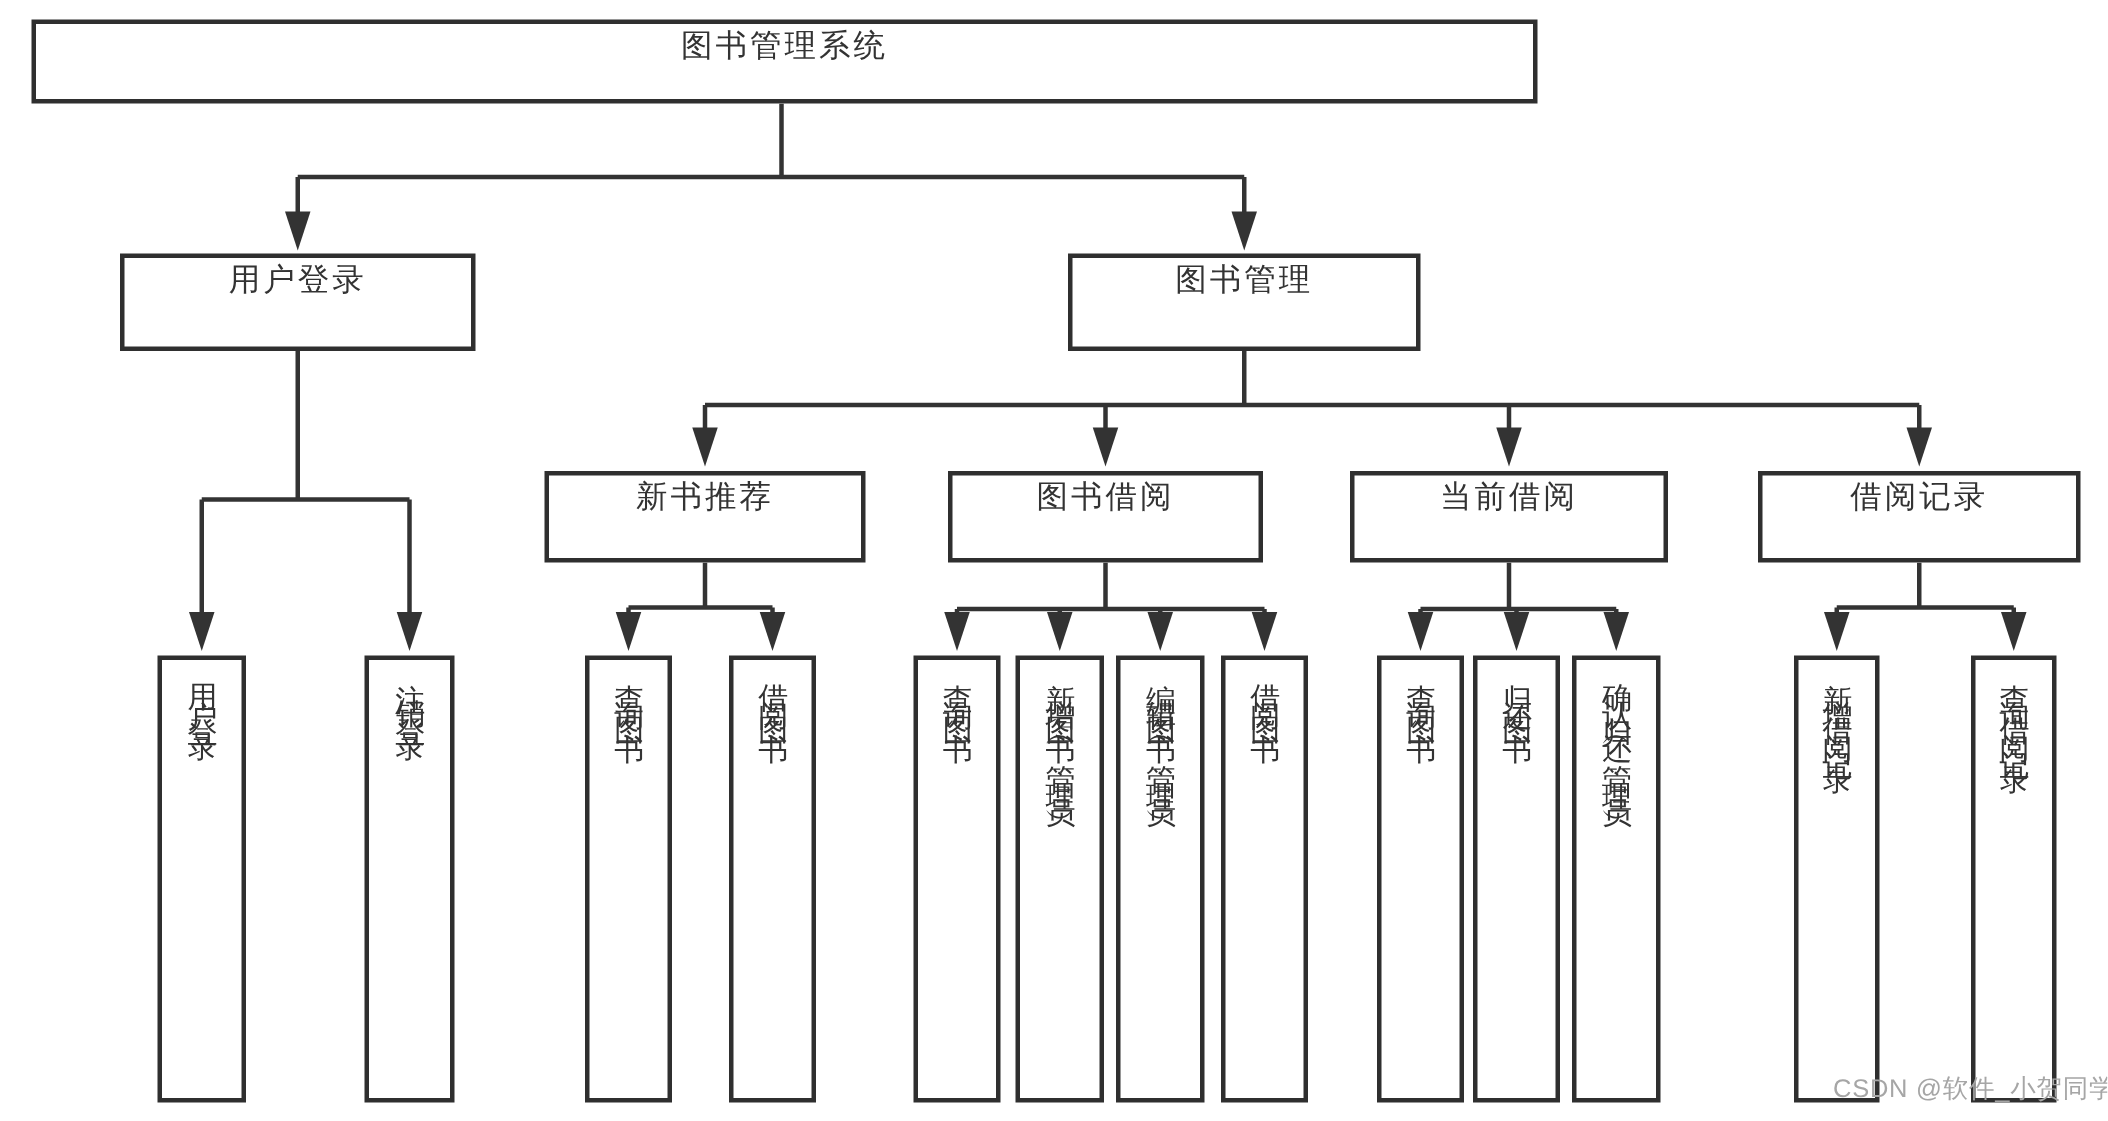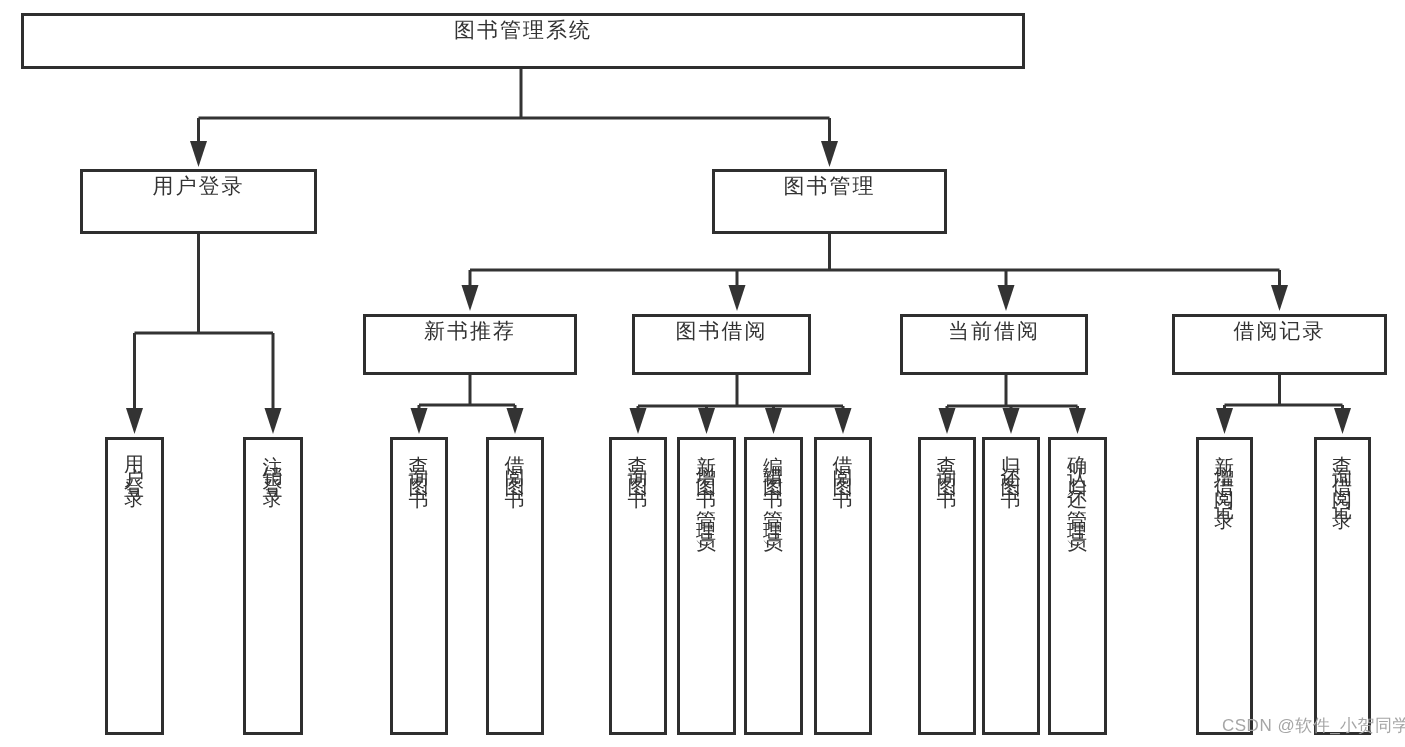--- a/index.html
+++ b/index.html
@@ -121,24 +121,24 @@
   <div class="node hbox" style="left:80px;top:169px;width:237px;height:65px;">
     <span class="label">用户登录</span>
   </div>
   <div class="node hbox" style="left:363px;top:314px;width:214px;height:61px;">
     <span class="label">新书推荐</span>
   </div>
 
   <div class="node hbox" style="left:712px;top:169px;width:235px;height:65px;">
     <span class="label">图书管理</span>
   </div>
-  <div class="node hbox" style="left:632px;top:314px;width:179px;height:61px;">
+  <div class="node hbox" style="left:632px;top:314px;width:210px;height:61px;">
     <span class="label">图书借阅</span>
   </div>
-  <div class="node hbox" style="left:900px;top:314px;width:188px;height:61px;">
+  <div class="node hbox" style="left:900px;top:314px;width:212px;height:61px;">
     <span class="label">当前借阅</span>
   </div>
   <div class="node hbox" style="left:1172px;top:314px;width:215px;height:61px;">
     <span class="label">借阅记录</span>
   </div>
 
   <div class="node vbox" style="left:105px;top:437px;width:59px;height:298px;">
     <span class="label">用户登录</span>
   </div>
   <div class="node vbox" style="left:243px;top:437px;width:60px;height:298px;">

